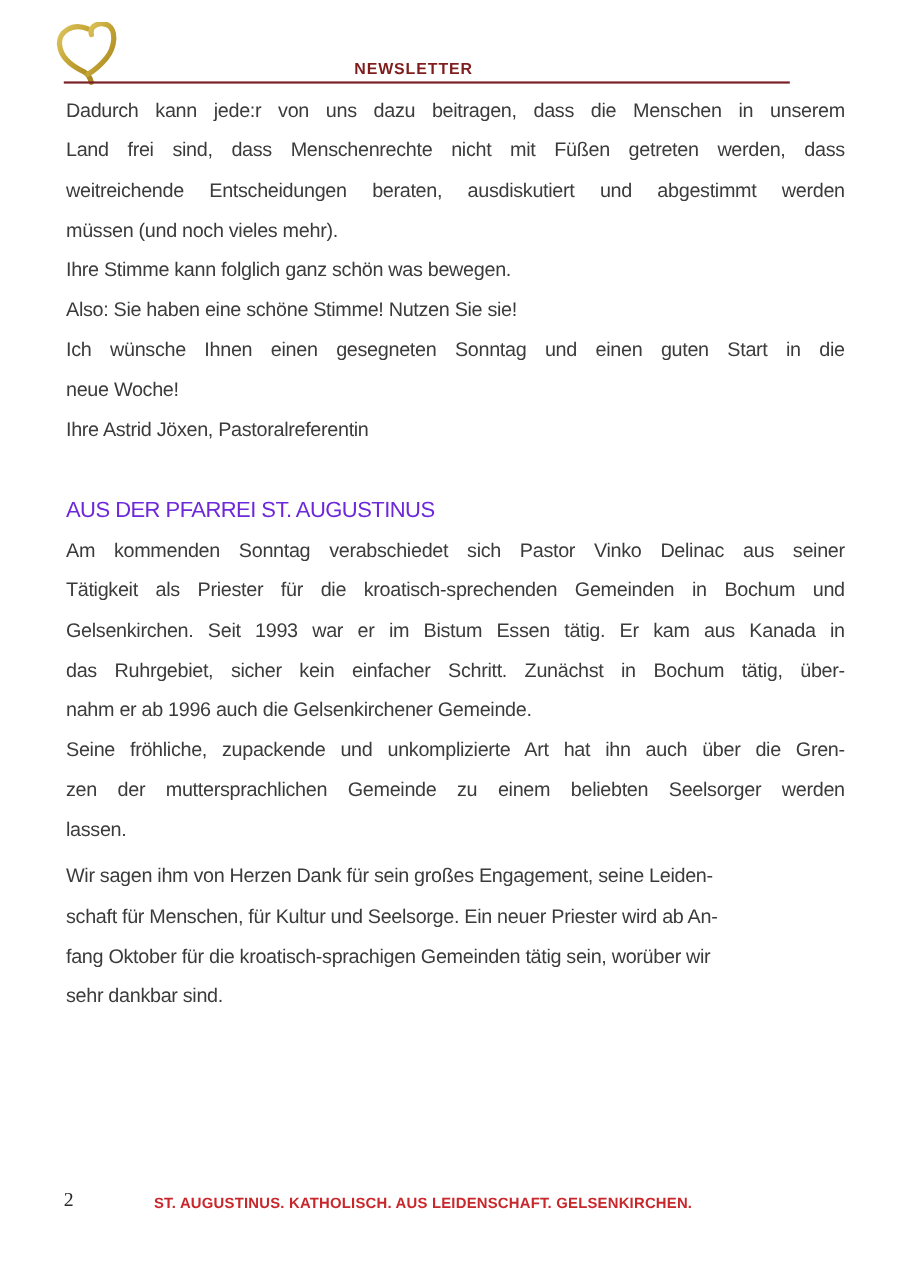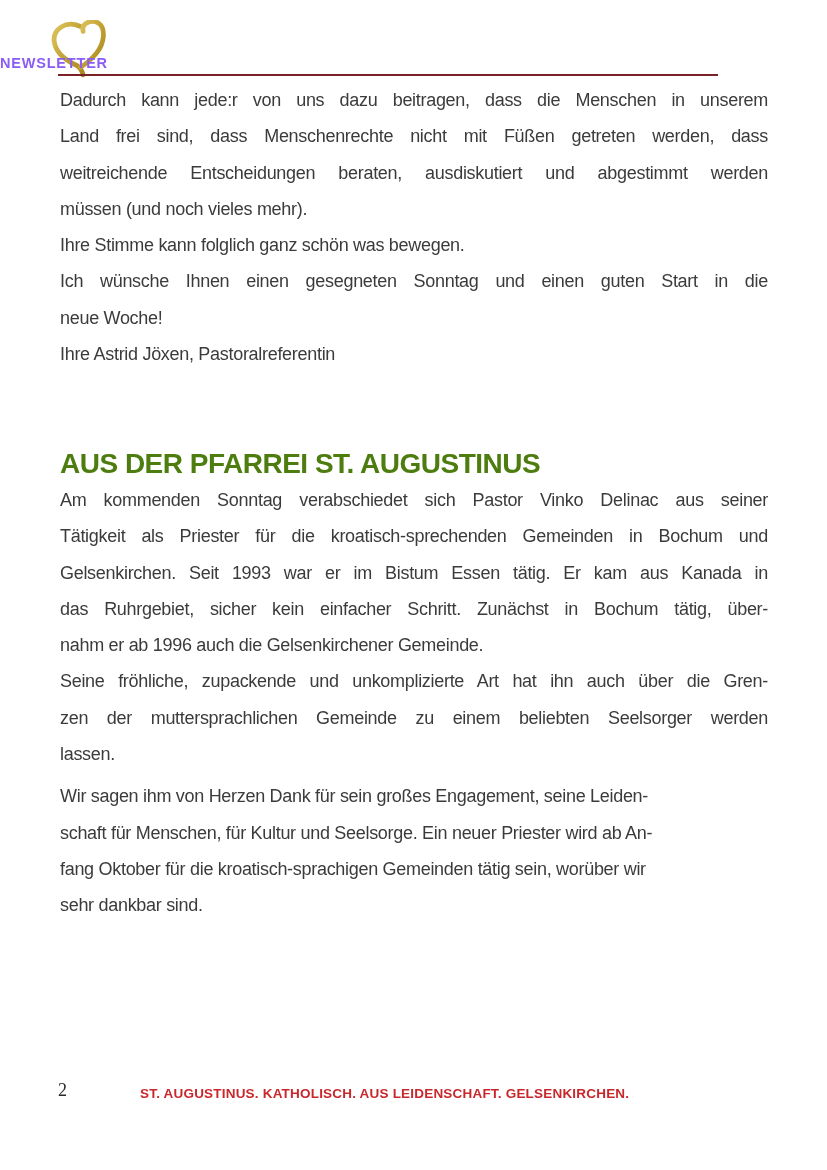--- a/index.html
+++ b/index.html
@@ -10,24 +10,24 @@
     overflow:hidden;
     font-family:"Liberation Sans", sans-serif;
   }
   
   .logo {
     position:absolute; left:50px; top:20px;
     width:62px; height:58px;
   }
   .nl-label {
     position:absolute; left:0; top:55px; width:752px;
-    text-align:left;
+    text-align:center;
     font-size:14.5px; font-weight:bold;
     letter-spacing:0.8px;
-    color:#8b5cf6;
+    color:#7f1d1d;
   }
   .header-rule {
     position:absolute; left:58px; top:74px;
     width:660px; height:2px;
     background:#7a2127;
   }
   
   .body-text {
     position:absolute; left:60px; width:708px;
     font-size:18px; line-height:36.3px;
@@ -35,24 +35,24 @@
     color:#3b3b3b;
   }
   #intro-text   { top:82px; }
   #section-text { top:482px; }
   .para { margin:0; }
   .line { min-height:36.3px; }
   .line.just { text-align:justify; text-align-last:justify; }
   #section-heading {
     position:absolute; left:60px; top:448px;
     margin:0;
-    font-size:28px; line-height:32px;
-    font-weight:bold;
+    font-size:20px; line-height:32px;
+    font-weight:normal;
     letter-spacing:-0.5px;
-    color:#4d7c0f;
+    color:#6d28d9;
   }
   
   .page-num {
     position:absolute; left:58px; top:1080px;
     font-family:"Liberation Serif", serif;
     font-size:18px; color:#2a2a2a;
   }
   .tagline {
     position:absolute; left:140px; top:1086px;
     font-size:13.5px; font-weight:bold;
@@ -86,20 +86,23 @@
         <div class="para">
           <div class="line just">Dadurch kann jede:r von uns dazu beitragen, dass die Menschen in unserem</div>
           <div class="line just">Land frei sind, dass Menschenrechte nicht mit Füßen getreten werden, dass</div>
           <div class="line just">weitreichende Entscheidungen beraten, ausdiskutiert und abgestimmt werden</div>
           <div class="line">müssen (und noch vieles mehr).</div>
         </div>
         <div class="para">
           <div class="line">Ihre Stimme kann folglich ganz schön was bewegen.</div>
         </div>
         <div class="para">
+          <div class="line">Also: Sie haben eine schöne Stimme! Nutzen Sie sie!</div>
+        </div>
+        <div class="para">
           <div class="line just">Ich wünsche Ihnen einen gesegneten Sonntag und einen guten Start in die</div>
           <div class="line">neue Woche!</div>
         </div>
         <div class="para">
           <div class="line">Ihre Astrid Jöxen, Pastoralreferentin</div>
         </div>
       </div>
 
     <h1 id="section-heading">AUS DER PFARREI ST. AUGUSTINUS</h1>
 

